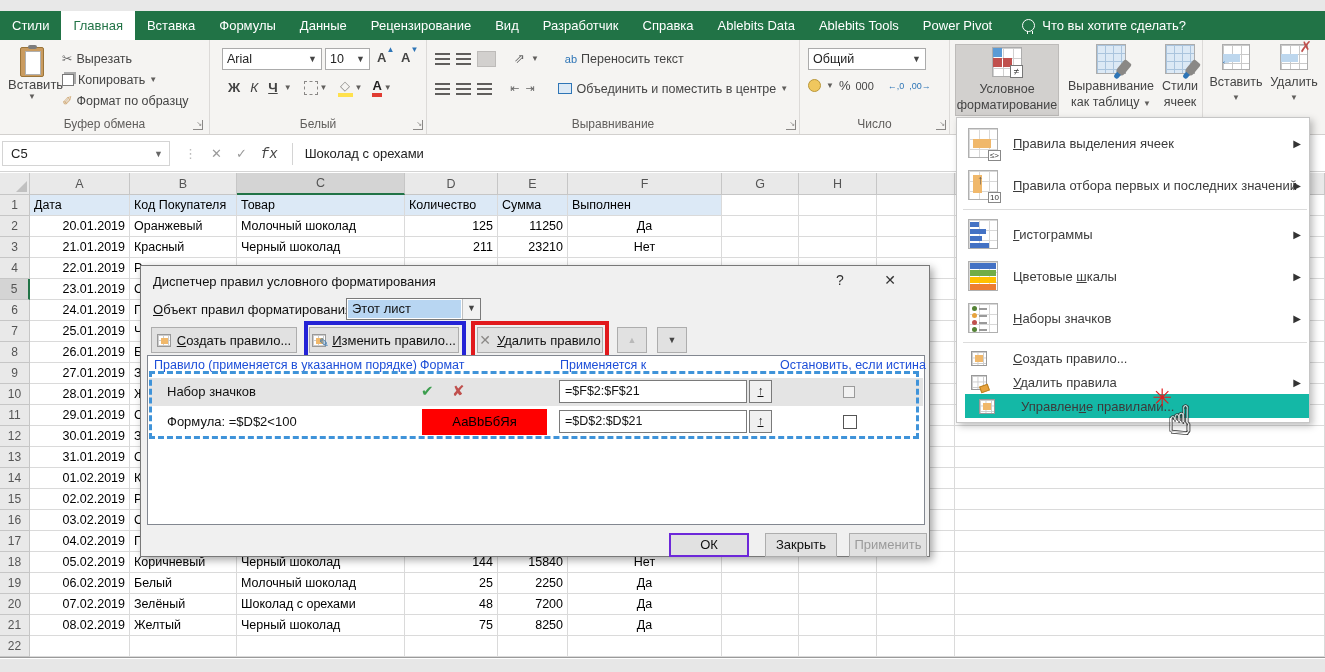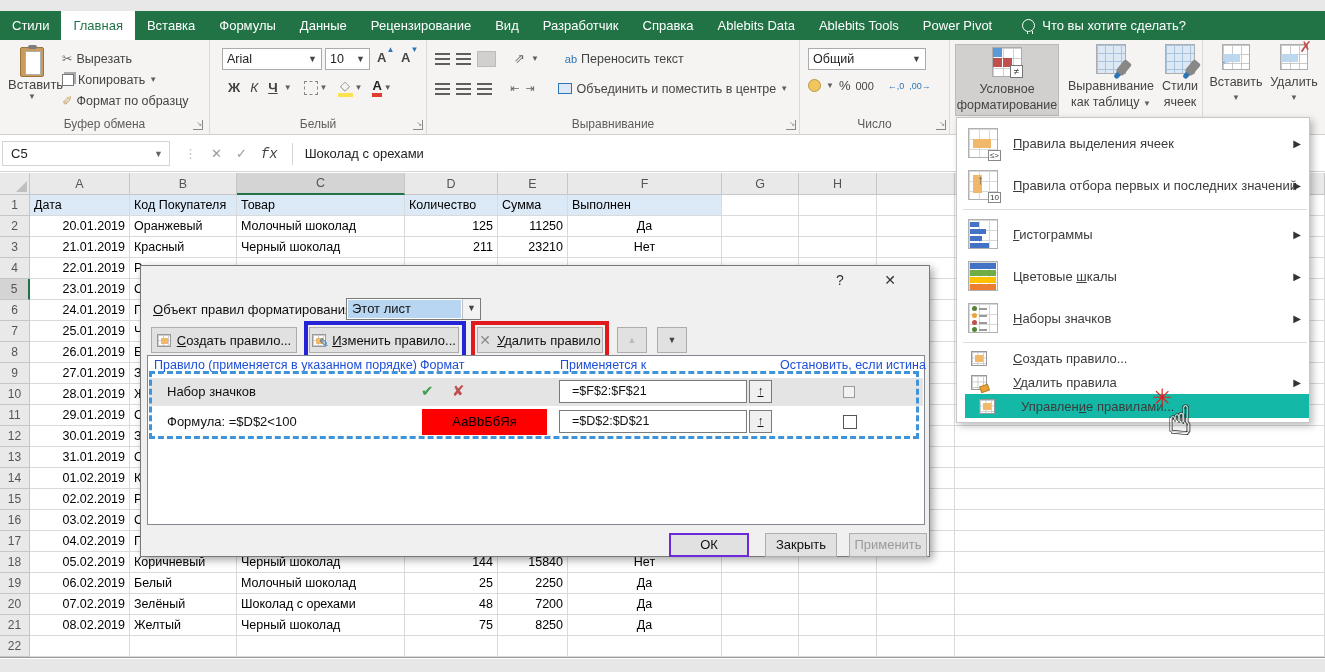--- a/index.html
+++ b/index.html
@@ -105,21 +105,21 @@
   .spin { position:absolute; top:61px; width:30px; height:26px; background:#e1e1e1; border:1px solid #adadad; text-align:center; line-height:24px; font-size:9px; }
   .anno { position:absolute; border:4px solid; pointer-events:none; }
   .rulelist { position:absolute; left:6px; top:89px; width:778px; height:170px; background:#fff; border:1px solid #828790; }
   .rl-head { position:absolute; top:2px; height:18px; color:#1d4ed8; font-size:12.5px; white-space:nowrap; }
   .rule-row { position:absolute; left:1px; width:774px; height:28px; }
   .rule-row.sel { background:#e4e4e4; }
   .r-name { position:absolute; left:18px; top:6px; color:#111; }
   .r-check { position:absolute; left:272px; top:4px; color:#3c9e4e; font-weight:bold; font-size:15px; }
   .r-x { position:absolute; left:303px; top:4px; color:#c0504d; font-weight:bold; font-size:15px; }
   .r-swatch { position:absolute; left:273px; top:1px; width:125px; height:26px; background:#f00; color:#000; text-align:center; line-height:26px; font-size:13px; }
-  .r-range { position:absolute; left:410px; top:2px; width:188px; height:23px; background:#fff; border:1px solid #7a7a7a; line-height:21px; padding-left:12px; color:#111; font-size:12.5px; }
+  .r-range { position:absolute; left:410px; top:2px; width:188px; height:23px; background:#fff; border:1px solid #7a7a7a; line-height:21px; padding-left:5px; color:#111; font-size:12.5px; }
   .r-collapse { position:absolute; left:600px; top:2px; width:23px; height:23px; background:#f0f0f0; border:1px solid #7a7a7a; text-align:center; line-height:21px; font-size:12px; color:#111; text-decoration:underline; }
   .r-chk { position:absolute; left:694px; top:7px; width:14px; height:14px; background:#fff; border:1px solid #555; }
   .r-chk.dis { width:12px; height:12px; top:8px; background:#f2f2f2; border-color:#9a9a9a; }
   .dash-rect { position:absolute; left:8px; top:105px; width:770px; height:68px; border:3px dashed #3f93d9; pointer-events:none; }
   .dlg-foot-btn { position:absolute; top:267px; height:24px; background:#e1e1e1; border:1px solid #adadad; text-align:center; line-height:22px; color:#111; }
   .dlg-foot-btn.def { border:2px solid #6d28d9; line-height:20px; }
   .dlg-foot-btn.dis { color:#9a9a9a; }
 
   
   .cfmenu { position:absolute; left:956px; top:117px; width:354px; height:306px; background:#fff; border:1px solid #c6c6c6; box-shadow:3px 3px 7px rgba(0,0,0,.25); padding-top:4px; }
@@ -601,20 +601,21 @@
         <div class="cell "></div>
         <div class="cell"></div>
         <div class="cell"></div>
         <div class="cell"></div>
       </div>
   </div>
   <div class="bottom-strip"></div>
 
 
   <div class="dialog">
+    <div class="dlg-title">Диспетчер правил условного форматирования</div>
     <div class="dlg-help" style="left:688px;">?</div>
     <div class="dlg-close" style="left:736px;">✕</div>
 
     <div class="dlg-scope-label"><span class="accel">О</span><span>бъект правил форматирования:</span></div>
     <div class="dlg-combo">
       <span class="sel">Этот лист</span>
       <span class="arr">▼</span>
     </div>
 
     <div class="dlg-btn" style="left:10px;width:146px;">

